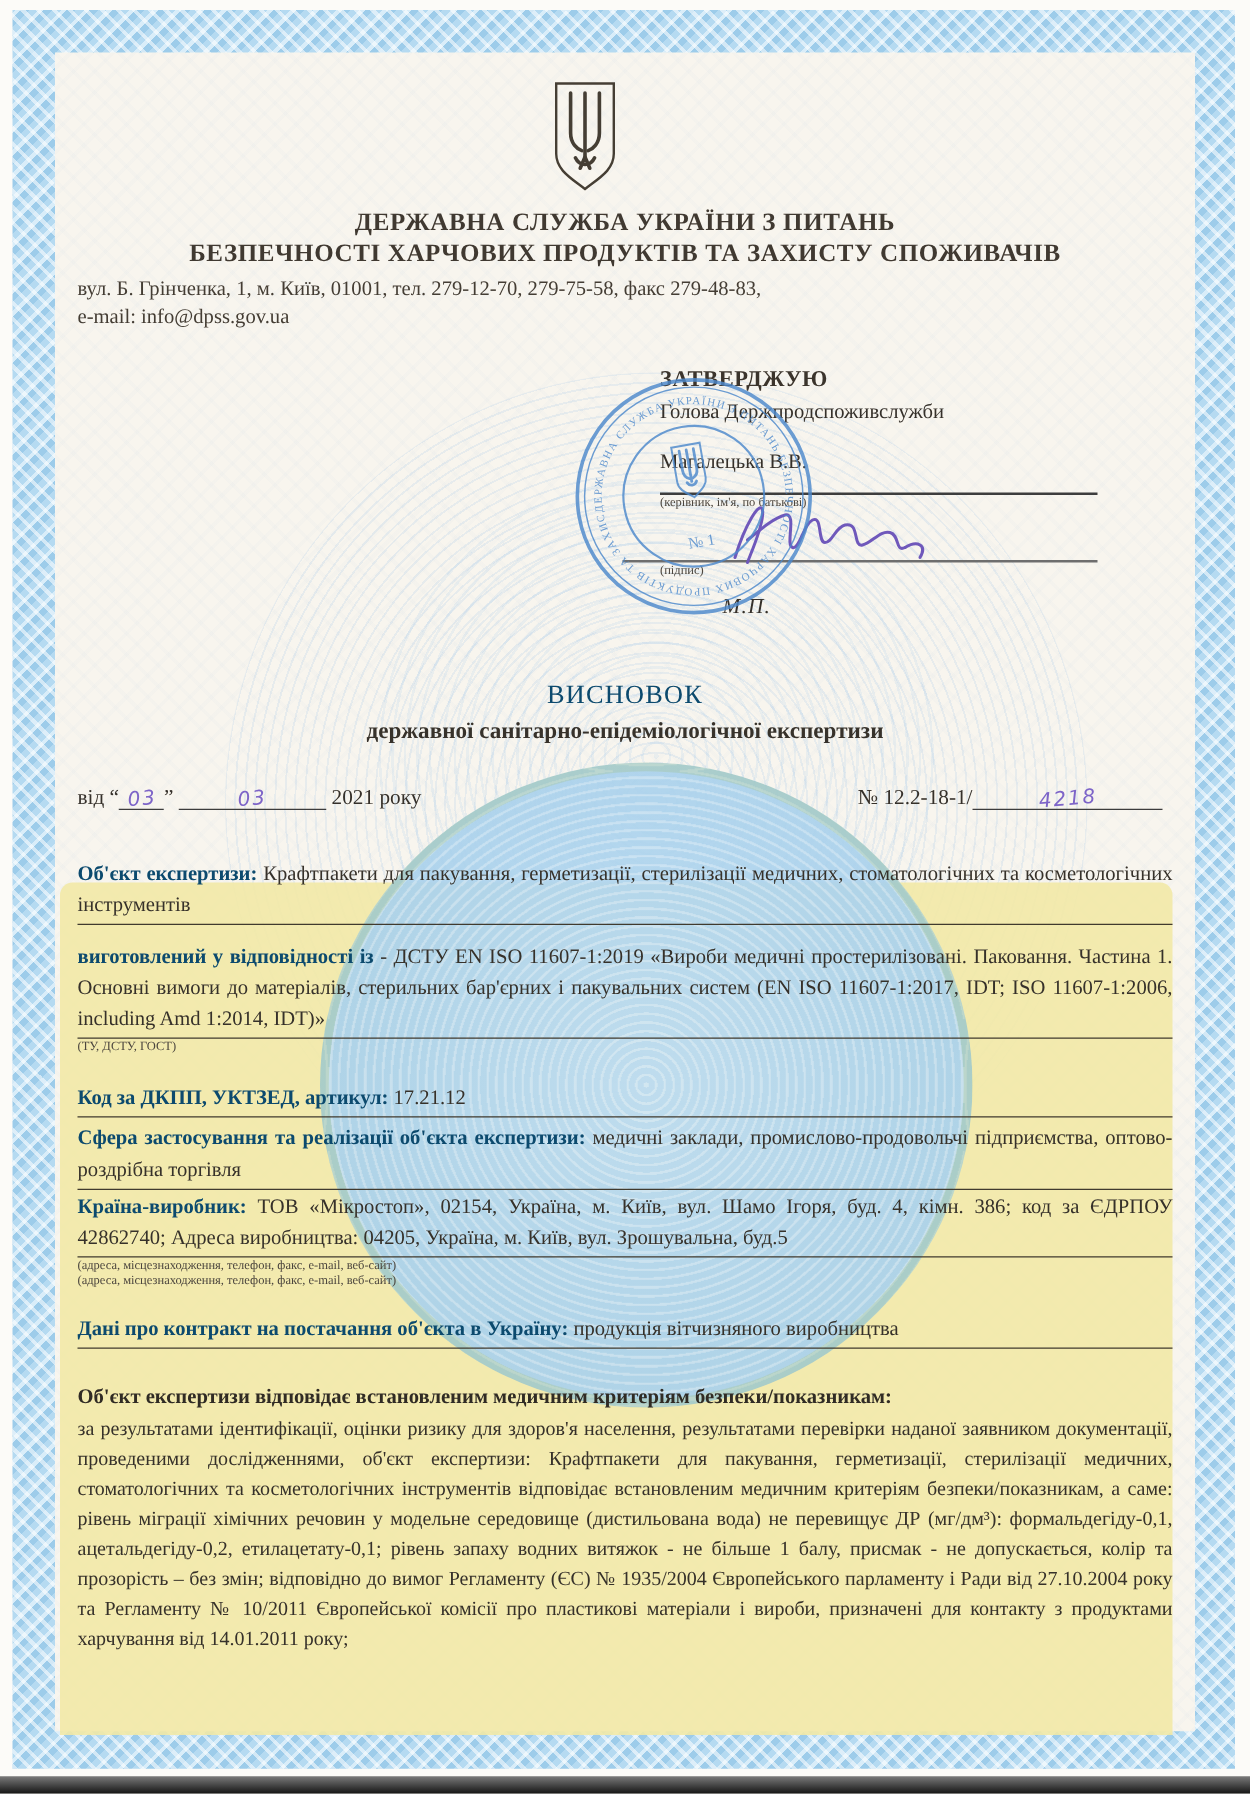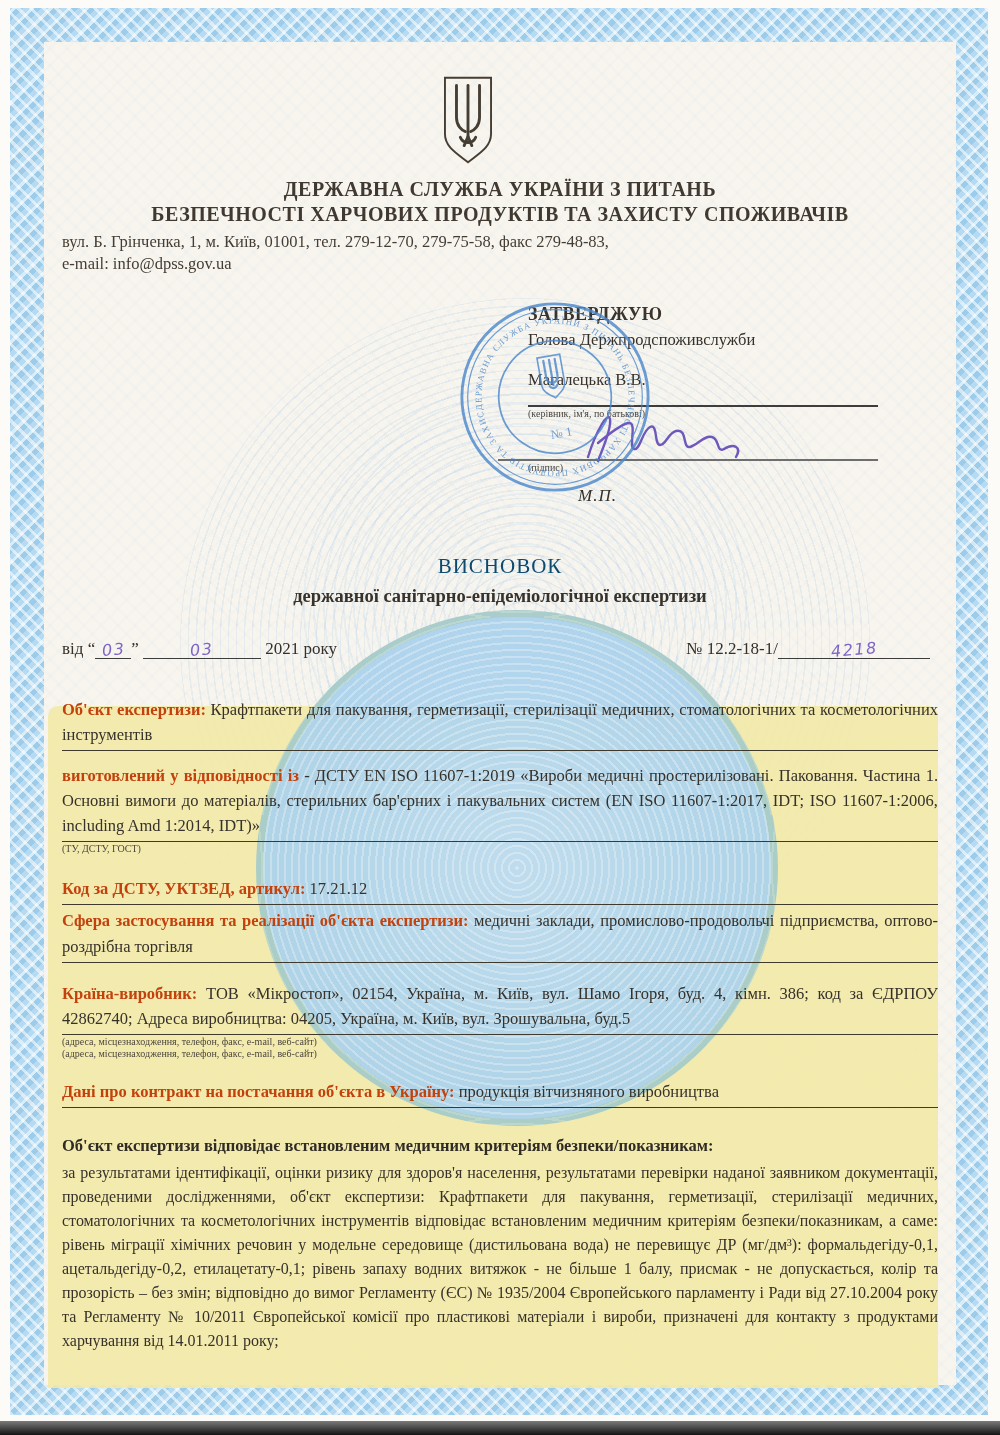--- a/index.html
+++ b/index.html
@@ -33,21 +33,21 @@
     opacity:.55;z-index:2;}
   .wm-yellow{position:absolute;left:48px;top:706px;width:890px;height:682px;
     background:#f2e9a6;opacity:.9;border-radius:10px 10px 0 0;z-index:3;}
   .wm-disc{position:absolute;left:256px;top:610px;width:508px;height:502px;border-radius:50%;
     background:
       repeating-radial-gradient(circle, rgba(255,255,255,.3) 0 2px, rgba(0,0,0,0) 2px 7px),
       radial-gradient(circle, #bcdcf3 0%, #aed4ee 55%, #a6cfe9 100%);
     border:7px solid rgba(150,185,115,.28);
     opacity:.93;z-index:4;}
   
-  .content{position:absolute;left:62px;top:61px;width:876px;z-index:5;}
+  .content{position:absolute;left:62px;top:50px;width:876px;z-index:5;}
   .emblem{display:block;margin:14px auto 0;position:relative;left:-32px;width:64px;height:90px;}
   .org{text-align:center;font-weight:bold;font-size:20px;line-height:1.25;color:#403931;letter-spacing:.5px;}
   .org.first{margin-top:12px;}
   .addr{text-align:left;font-size:16.5px;margin-top:5px;color:#443d34;}
   .addr.mail{margin-top:2px;}
   
   .approval{margin:30px 0 0 466px;width:350px;position:relative;}
   .ap-title{font-weight:bold;font-size:18px;letter-spacing:.5px;color:#3b342c;}
   .ap-pos{font-size:16.5px;margin-top:5px;}
   .ap-name{font-size:16.5px;margin-top:20px;border-bottom:2px solid #3d3d3d;padding-bottom:15px;}
@@ -66,23 +66,23 @@
   .u-day{width:36px;}
   .u-month{width:118px;}
   .u-num{width:152px;}
   .hand{font-family:"DejaVu Sans",sans-serif;font-style:italic;font-size:16px;color:#7d64c8;
     display:inline-block;transform:rotate(-5deg) translateY(1px);letter-spacing:1.5px;}
   .dright{margin-right:8px;}
   
   .fields{margin-top:38px;}
   .field{font-size:16.5px;line-height:1.52;text-align:justify;border-bottom:1.6px solid #403a2e;
     padding-bottom:3px;color:#36312a;}
-  .lbl{font-weight:bold;color:#c2410c;}
+  .lbl{font-weight:bold;color:#0c4a6e;}
   .f2{margin-top:12px;} .f3{margin-top:22px;} .f4{margin-top:3px;}
-  .f5{margin-top:18px;font-family:Liberation Serif, serif;} .f6{margin-top:22px;} .f7{margin-top:20px;}
+  .f5{margin-top:0;font-family:Liberation Serif, serif;} .f6{margin-top:22px;} .f7{margin-top:20px;}
   .conclusion{margin-top:26px;}
   .concl-head{font-weight:bold;font-size:16.5px;line-height:1.4;color:#302b24;}
   .concl-body{font-size:16px;line-height:1.5;text-align:justify;margin-top:4px;color:#36312a;}
 </style>
 </head>
 <body>
 
 <div class="frame"></div>
 <div class="paper"></div>
 <div class="wm-rosette"></div>
@@ -148,21 +148,21 @@
       <span>Крафтпакети для пакування, герметизації, стерилізації медичних, стоматологічних та косметологічних інструментів</span>
     </div>
 
     <div class="field f2">
       <span class="lbl">виготовлений у відповідності із</span>
       <span>- ДСТУ EN ISO 11607-1:2019 «Вироби медичні простерилізовані. Паковання. Частина 1. Основні вимоги до матеріалів, стерильних бар'єрних і пакувальних систем (EN ISO 11607-1:2017, IDT; ISO 11607-1:2006, including Amd 1:2014, IDT)»</span>
     </div>
     <div class="hint">(ТУ, ДСТУ, ГОСТ)</div>
 
     <div class="field f3">
-      <span class="lbl">Код за ДСТУ, УКТЗЕД, артикул:</span>
+      <span class="lbl">Код за ДКПП, УКТЗЕД, артикул:</span>
       <span>17.21.12</span>
     </div>
 
     <div class="field f4">
       <span class="lbl">Сфера застосування та реалізації об'єкта експертизи:</span>
       <span>медичні заклади, промислово-продовольчі підприємства, оптово-роздрібна торгівля</span>
     </div>
 
     <div class="field f5">
       <span class="lbl">Країна-виробник:</span>

